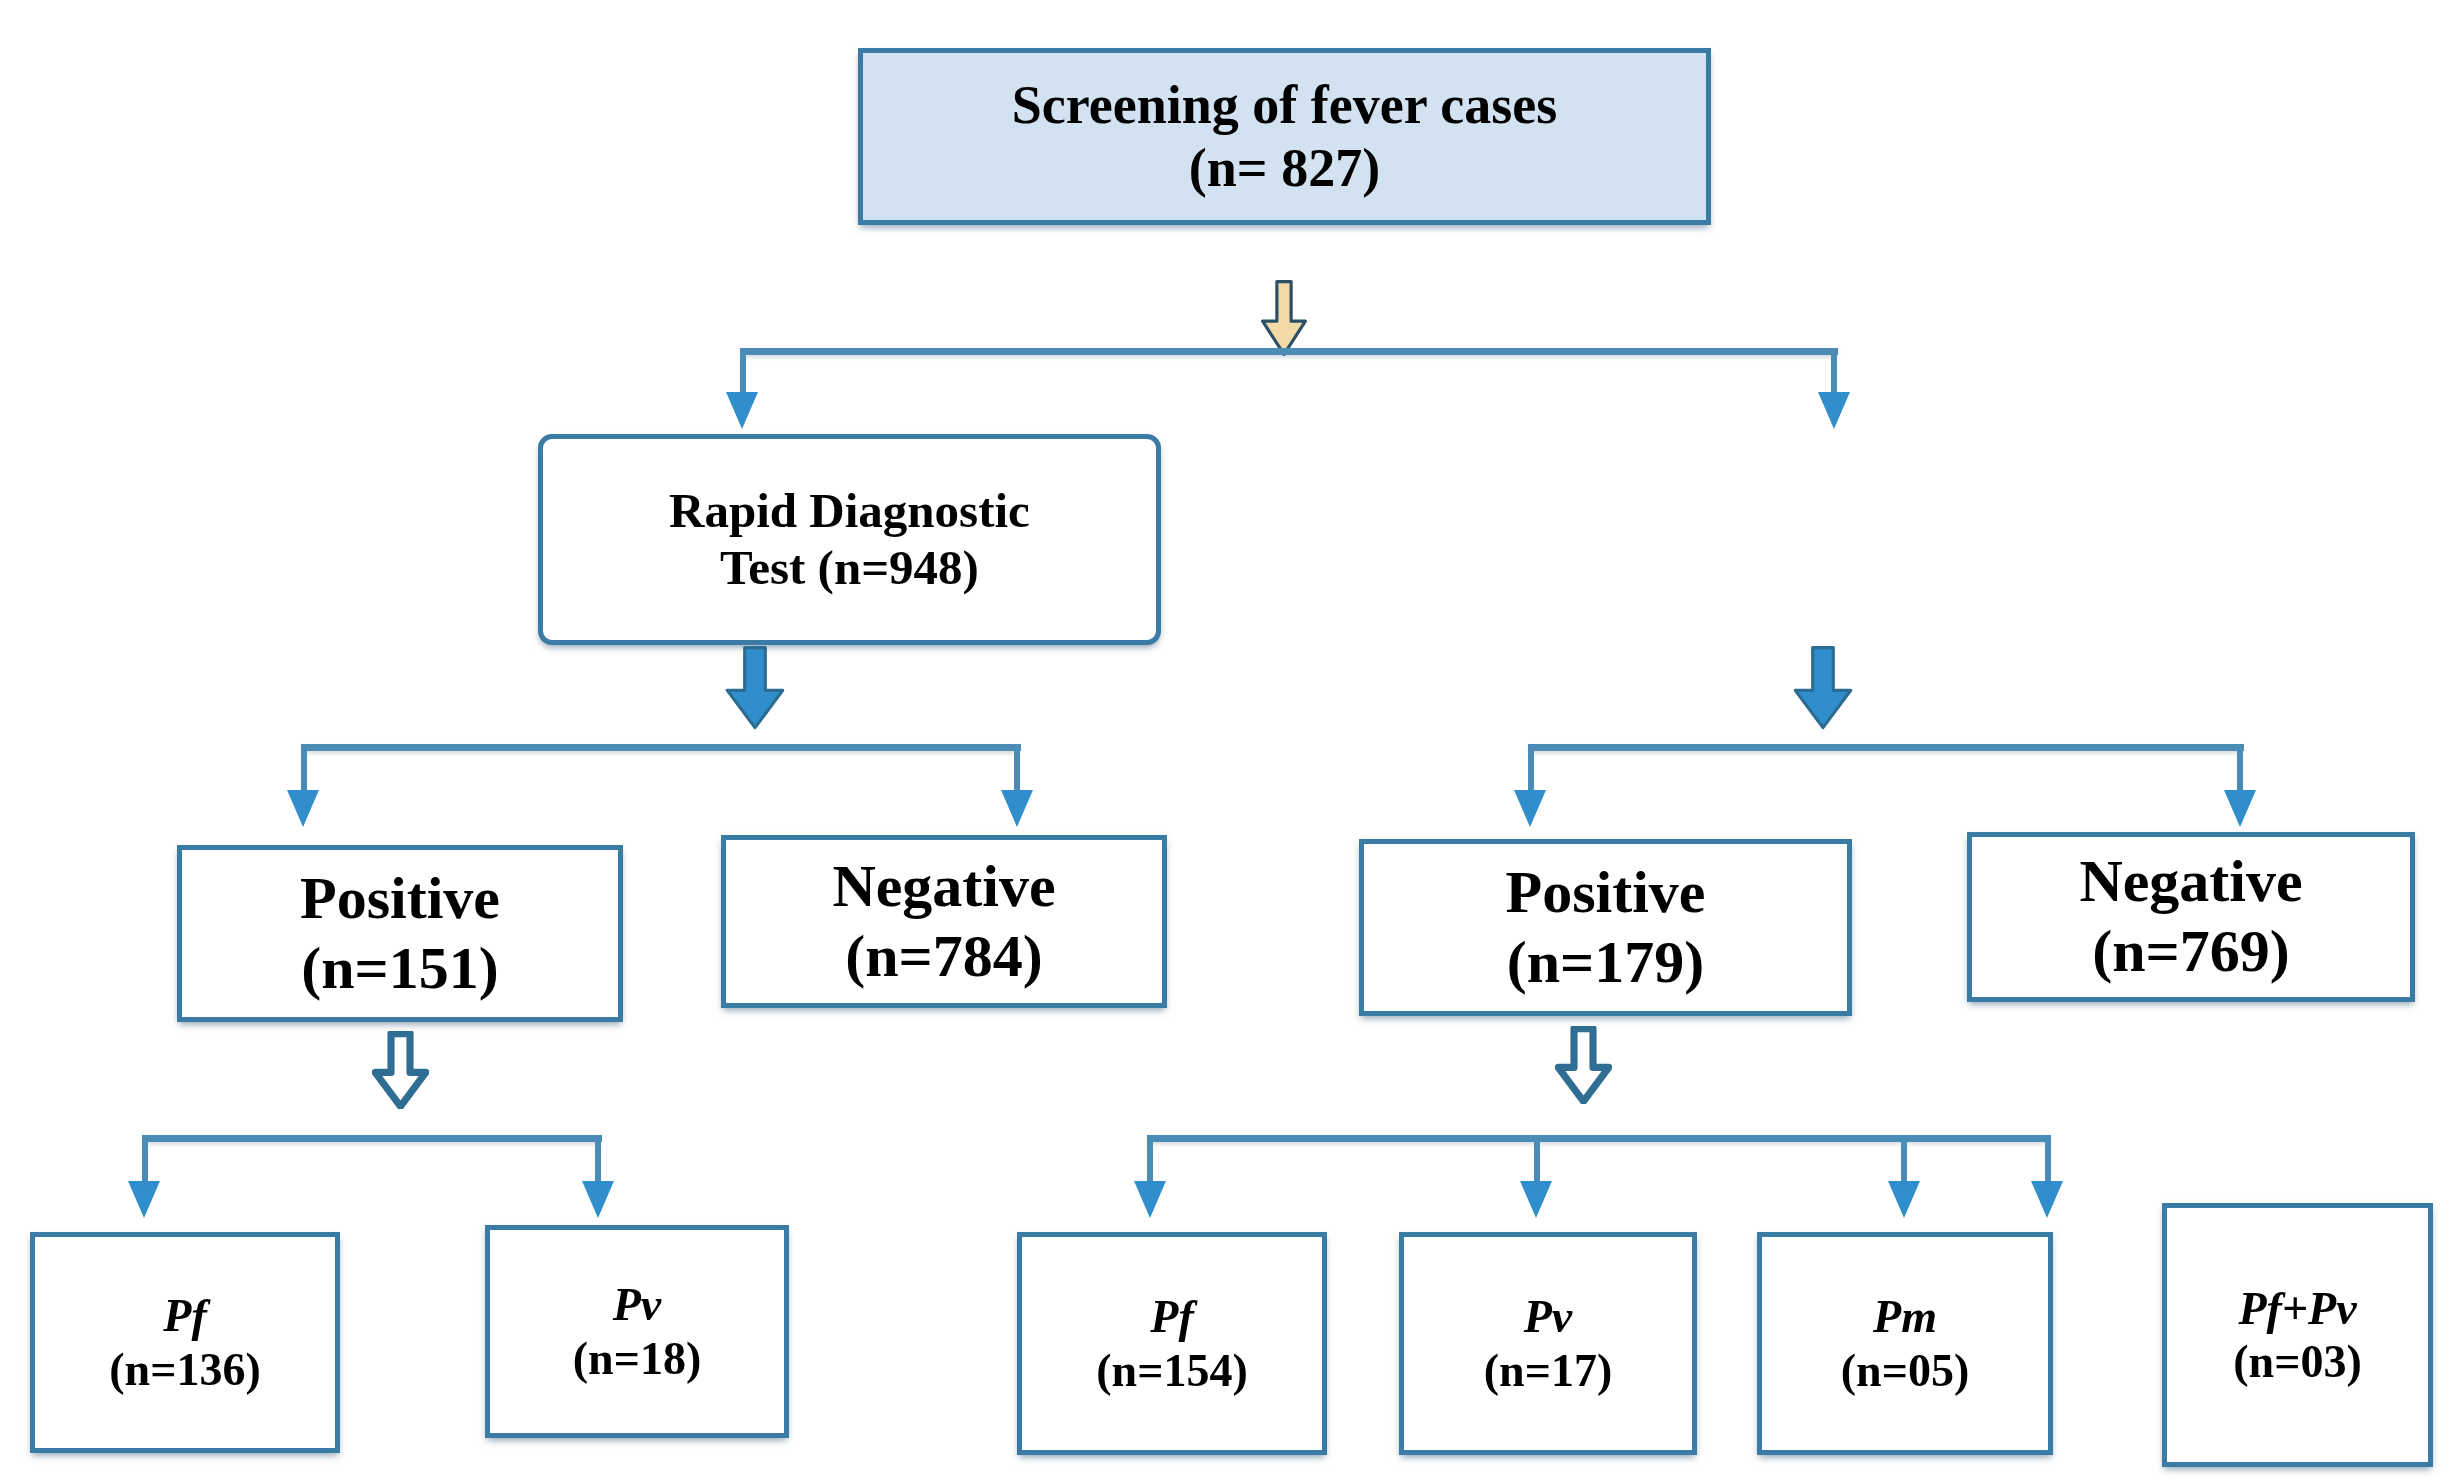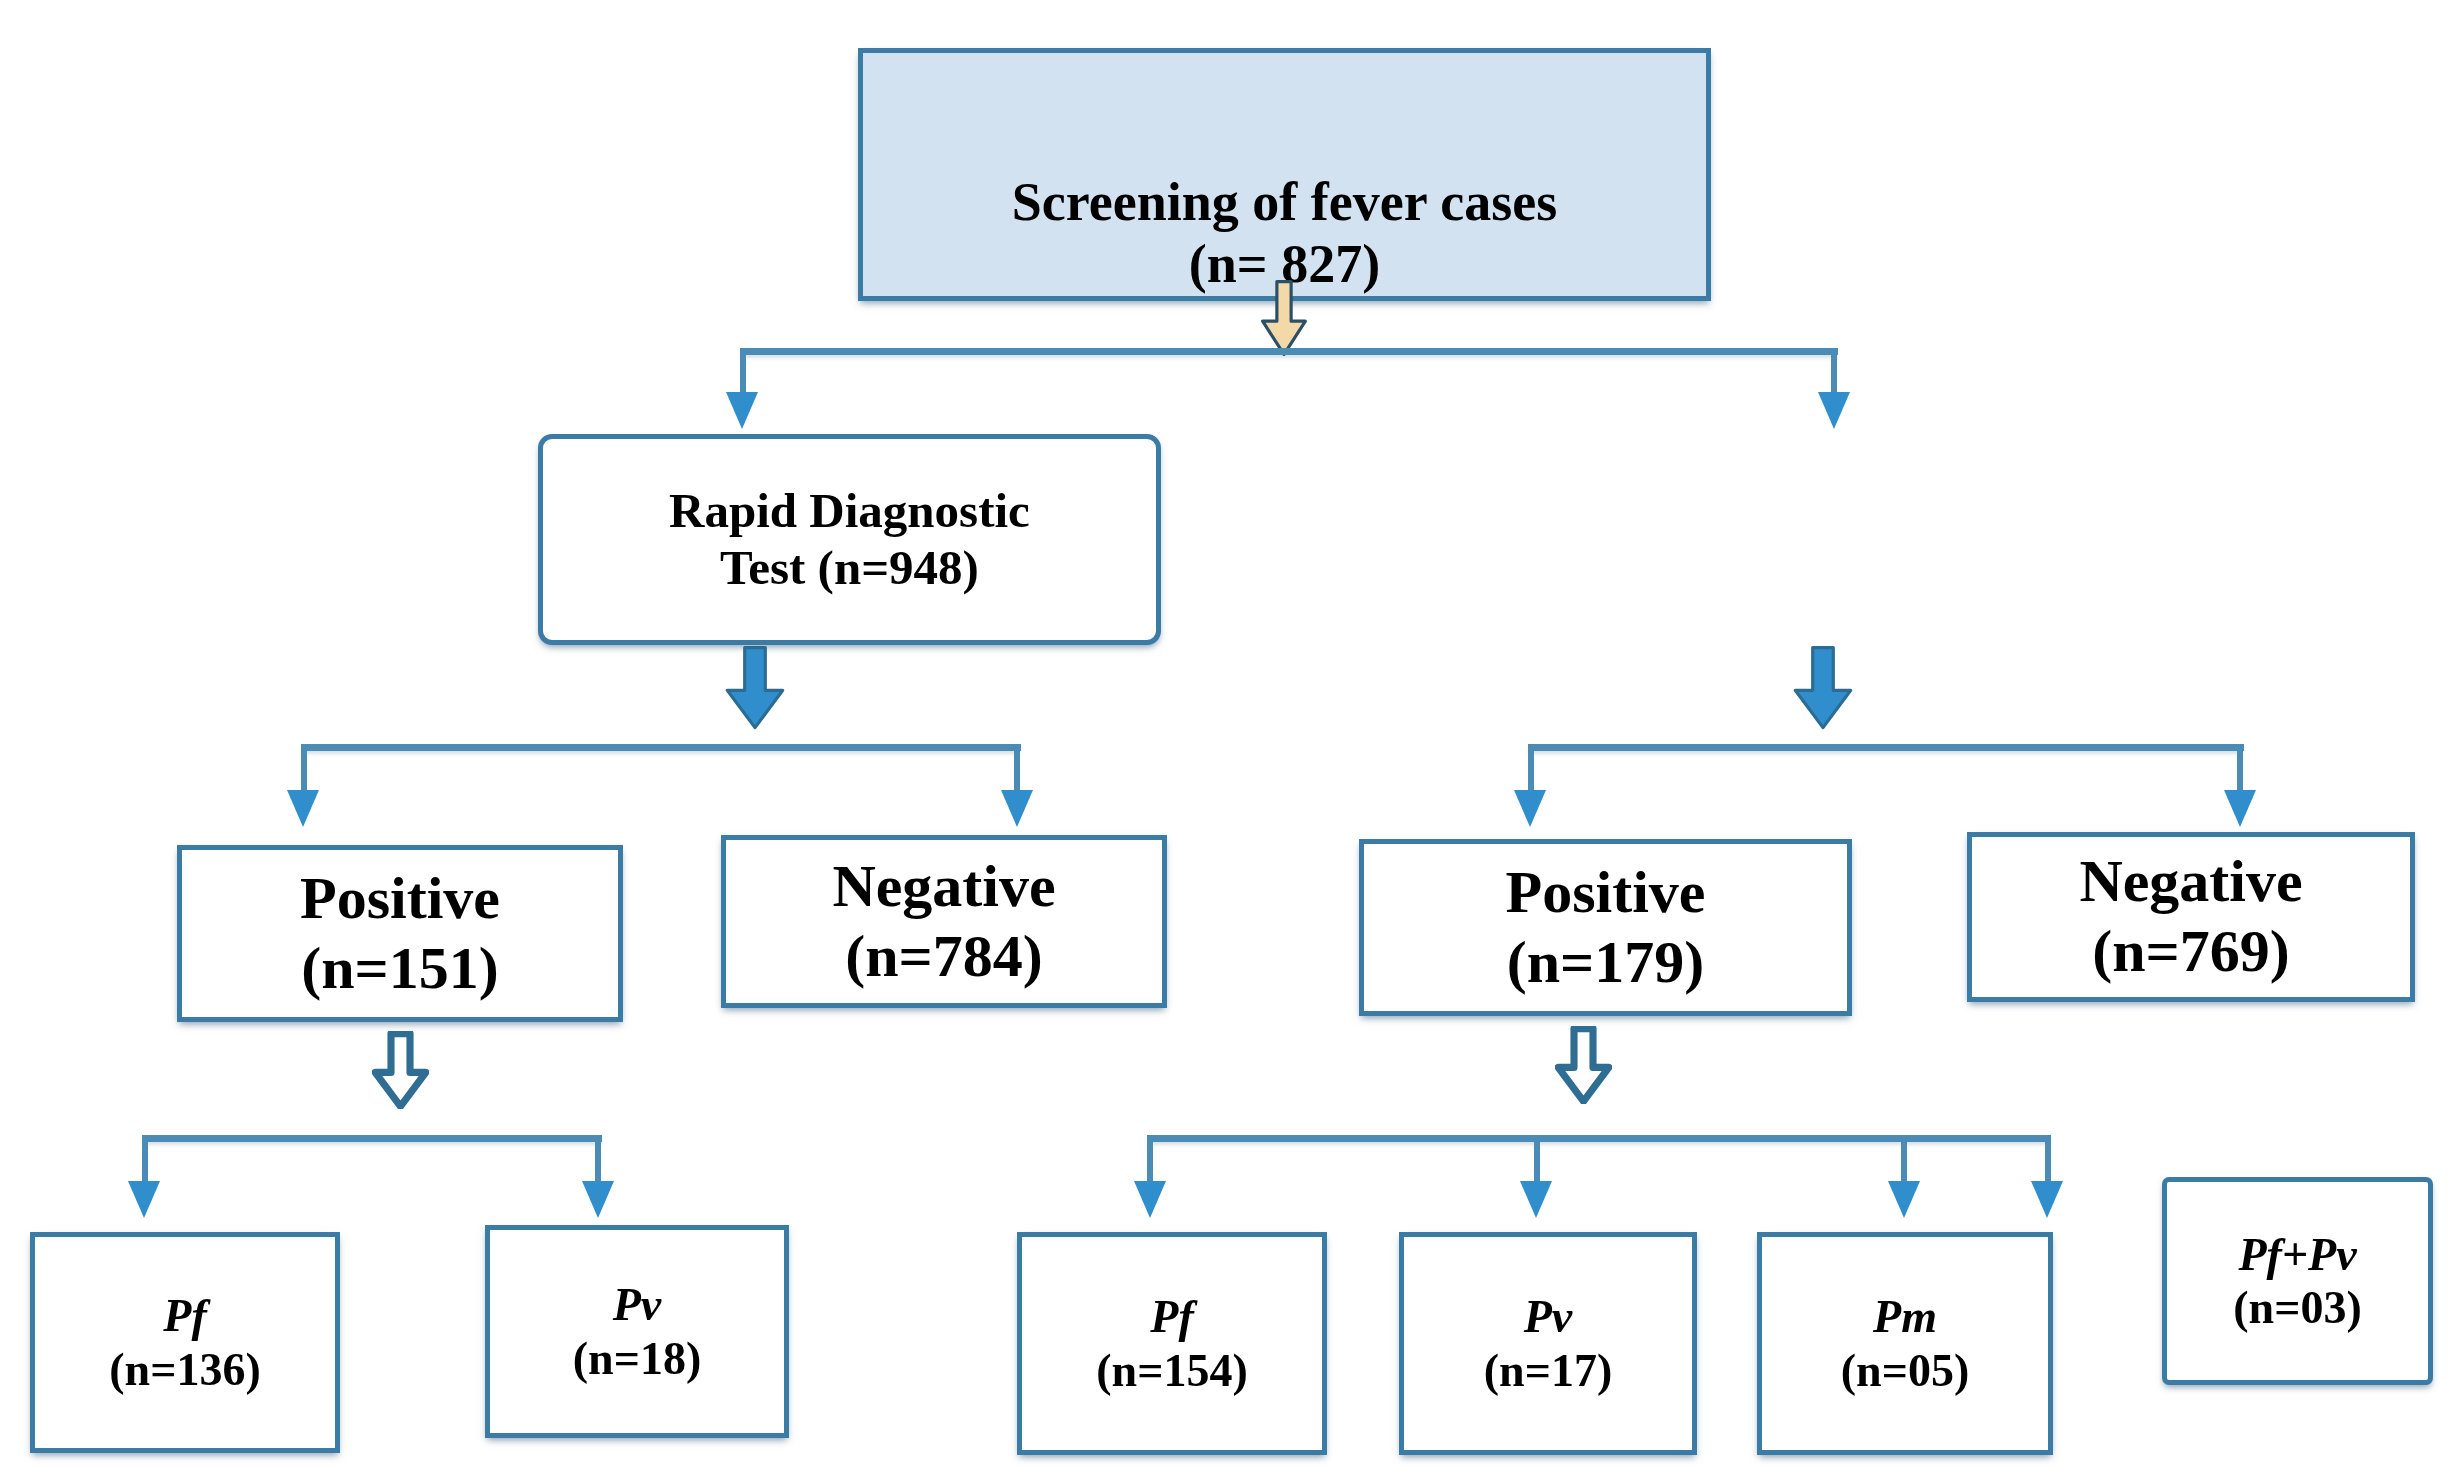--- a/index.html
+++ b/index.html
@@ -74,21 +74,21 @@
 
   
   .blockarrow { position: absolute; }
   .blockarrow svg { display: block; }
 </style>
 </head>
 <body>
 
 <div id="canvas">
 
-  <div class="node tinted t-root" style="left:858px; top:48px; width:853px; height:253px;justify-content:flex-end;">
+  <div class="node tinted t-root" style="left:858px; top:48px; width:853px; height:177px;">
     <span class="line">Screening of fever cases</span>
     <span class="line">(n= 827)</span>
   </div>
 
   <div class="blockarrow" style="left:1261px; top:280px; width:46px; height:76px;">
     <svg width="46" height="76" viewBox="0 0 58 96">
       <polygon points="20,2 38,2 38,52 56,52 29,94 2,52 20,52" fill="#f3d9a8" stroke="#2a4f66" stroke-width="4" stroke-linejoin="round"></polygon>
     </svg>
   </div>
 
@@ -194,19 +194,19 @@
   <div class="node t-leaf" style="left:1399px; top:1232px; width:298px; height:223px;">
     <span class="line species">Pv</span>
     <span class="line">(n=17)</span>
   </div>
 
   <div class="node t-leaf" style="left:1757px; top:1232px; width:296px; height:223px;">
     <span class="line species">Pm</span>
     <span class="line">(n=05)</span>
   </div>
 
-  <div class="node t-leaf" style="left:2162px; top:1177px; width:271px; height:208px;border-radius:7px;">
+  <div class="node t-leaf" style="left:2162px; top:1203px; width:271px; height:264px;">
     <span class="line species">Pf+Pv</span>
     <span class="line">(n=03)</span>
   </div>
 
 </div>
 
 
 </body></html>

